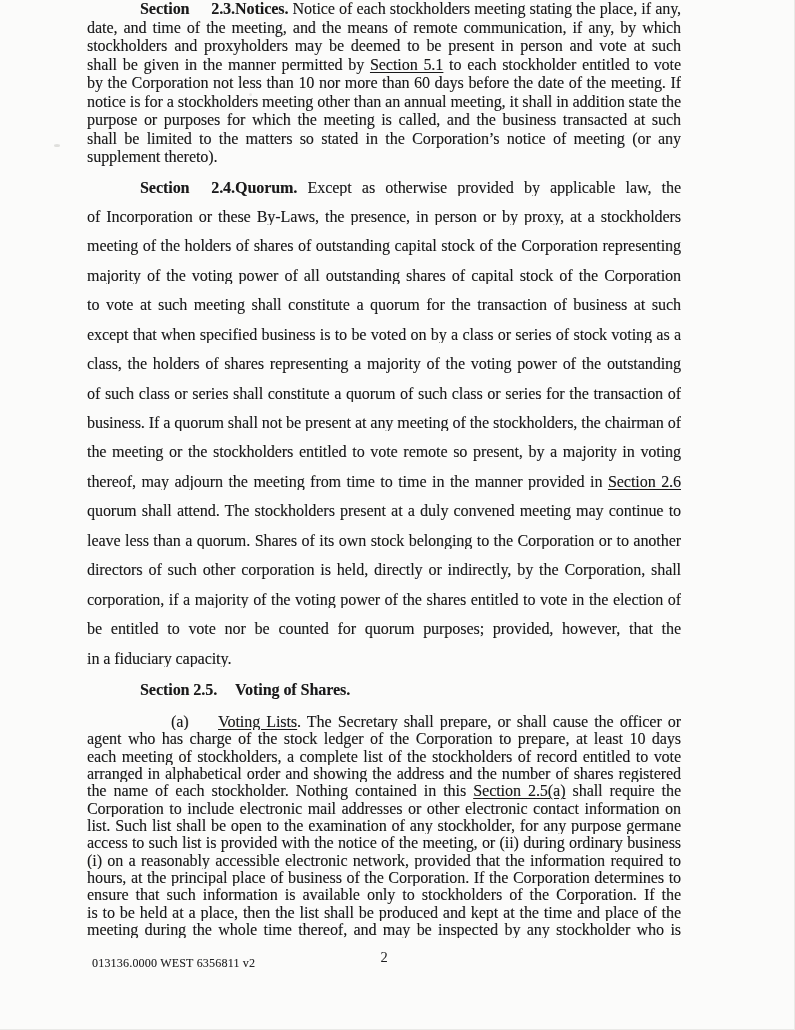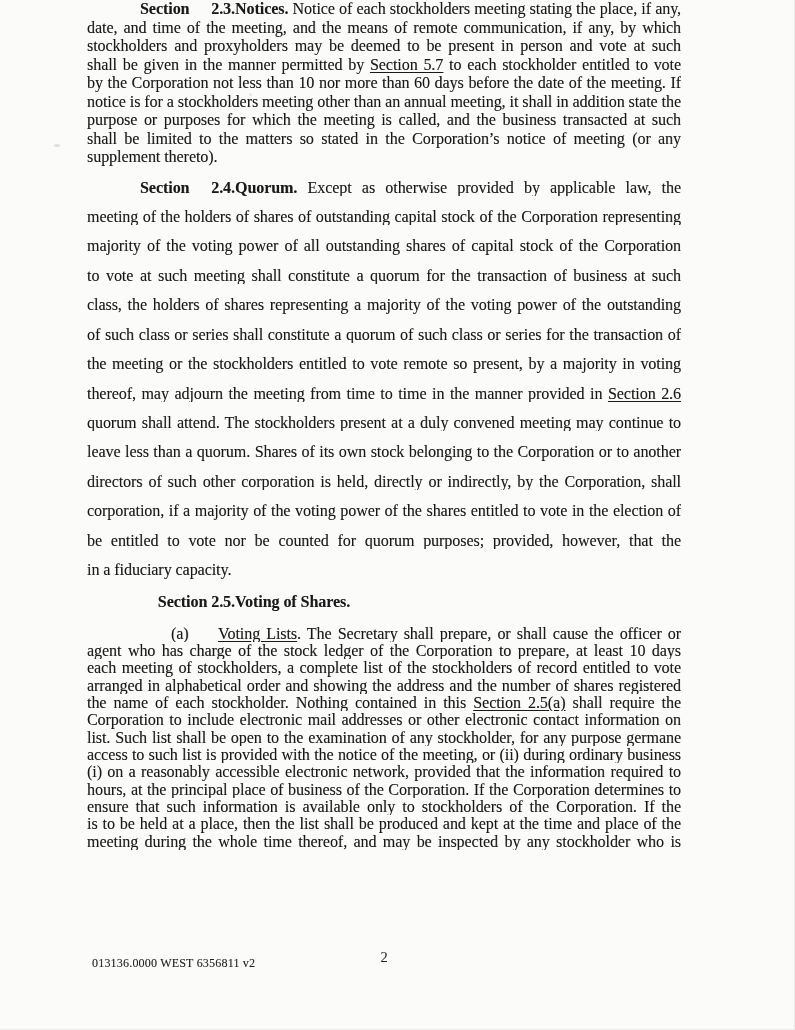--- a/index.html
+++ b/index.html
@@ -76,45 +76,48 @@
 
 <div class="page">
   <div class="speck speck-1"></div>
   <div class="speck speck-2"></div>
 
   <div class="doc-body">
       <div class="para p-sec23">
         <div class="line j" style="padding-left: 53px;"><span class="b tab" style="width: 95px;">Section 2.3.</span><span class="b">Notices.</span><span>  Notice of each stockholders meeting stating the place, if any,</span></div>
         <div class="line j"><span>date, and time of the meeting, and the means of remote communication, if any, by which</span></div>
         <div class="line j"><span>stockholders and proxyholders may be deemed to be present in person and vote at such meeting,</span></div>
-        <div class="line j"><span>shall be given in the manner permitted by </span><span class="u">Section 5.7</span><span> to each stockholder entitled to vote thereat</span></div>
+        <div class="line j"><span>shall be given in the manner permitted by </span><span class="u">Section 5.1</span><span> to each stockholder entitled to vote thereat</span></div>
         <div class="line j"><span>by the Corporation not less than 10 nor more than 60 days before the date of the meeting.  If said</span></div>
         <div class="line j"><span>notice is for a stockholders meeting other than an annual meeting, it shall in addition state the</span></div>
         <div class="line j"><span>purpose or purposes for which the meeting is called, and the business transacted at such meeting</span></div>
         <div class="line j"><span>shall be limited to the matters so stated in the Corporation’s notice of meeting (or any</span></div>
         <div class="line"><span>supplement thereto).</span></div>
       </div>
       <div class="para p-sec24">
         <div class="line j" style="padding-left: 53px;"><span class="b tab" style="width: 95px;">Section 2.4.</span><span class="b">Quorum.</span><span>  Except as otherwise provided by applicable law, the Certificate</span></div>
+        <div class="line j"><span>of Incorporation or these By-Laws, the presence, in person or by proxy, at a stockholders</span></div>
         <div class="line j"><span>meeting of the holders of shares of outstanding capital stock of the Corporation representing a</span></div>
         <div class="line j"><span>majority of the voting power of all outstanding shares of capital stock of the Corporation entitled</span></div>
         <div class="line j"><span>to vote at such meeting shall constitute a quorum for the transaction of business at such meeting,</span></div>
+        <div class="line j"><span>except that when specified business is to be voted on by a class or series of stock voting as a</span></div>
         <div class="line j"><span>class, the holders of shares representing a majority of the voting power of the outstanding shares</span></div>
         <div class="line j"><span>of such class or series shall constitute a quorum of such class or series for the transaction of such</span></div>
+        <div class="line j"><span>business.  If a quorum shall not be present at any meeting of the stockholders, the chairman of</span></div>
         <div class="line j"><span>the meeting or the stockholders entitled to vote remote so present, by a majority in voting power</span></div>
         <div class="line j"><span>thereof, may adjourn the meeting from time to time in the manner provided in </span><span class="u">Section 2.6</span><span> until a</span></div>
         <div class="line j"><span>quorum shall attend.  The stockholders present at a duly convened meeting may continue to</span></div>
         <div class="line j"><span>leave less than a quorum.  Shares of its own stock belonging to the Corporation or to another</span></div>
         <div class="line j"><span>directors of such other corporation is held, directly or indirectly, by the Corporation, shall neither</span></div>
         <div class="line j"><span>corporation, if a majority of the voting power of the shares entitled to vote in the election of</span></div>
         <div class="line j"><span>be entitled to vote nor be counted for quorum purposes; provided, however, that the foregoing</span></div>
         <div class="line"><span>in a fiduciary capacity.</span></div>
       </div>
       <div class="para p-sec25h">
-        <div class="line" style="padding-left: 53px;"><span class="b tab" style="width: 95px; text-align: right;">Section 2.5.</span><span class="b">Voting of Shares.</span></div>
+        <div class="line" style="padding-left: 53px;"><span class="b tab" style="width: 95px;">Section 2.5.</span><span class="b">Voting of Shares.</span></div>
       </div>
       <div class="para p-sec25a">
         <div class="line j" style="padding-left: 84px;"><span class="tab" style="width: 47px;">(a)</span><span class="u">Voting Lists</span><span>.  The Secretary shall prepare, or shall cause the officer or</span></div>
         <div class="line j"><span>agent who has charge of the stock ledger of the Corporation to prepare, at least 10 days before</span></div>
         <div class="line j"><span>each meeting of stockholders, a complete list of the stockholders of record entitled to vote thereat</span></div>
         <div class="line j"><span>arranged in alphabetical order and showing the address and the number of shares registered in</span></div>
         <div class="line j"><span>the name of each stockholder.  Nothing contained in this </span><span class="u">Section 2.5(a)</span><span> shall require the</span></div>
         <div class="line j"><span>Corporation to include electronic mail addresses or other electronic contact information on such</span></div>
         <div class="line j"><span>list.  Such list shall be open to the examination of any stockholder, for any purpose germane to</span></div>
         <div class="line j"><span>access to such list is provided with the notice of the meeting, or (ii) during ordinary business</span></div>

